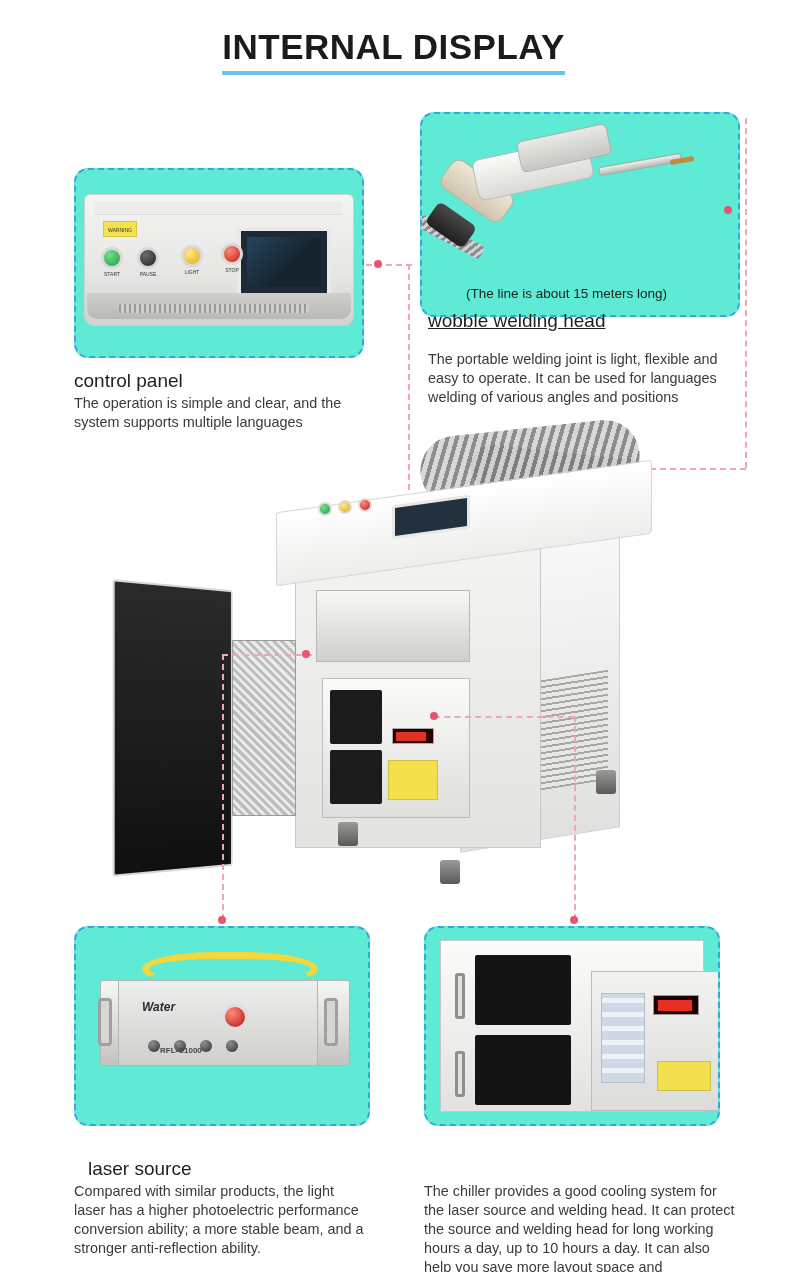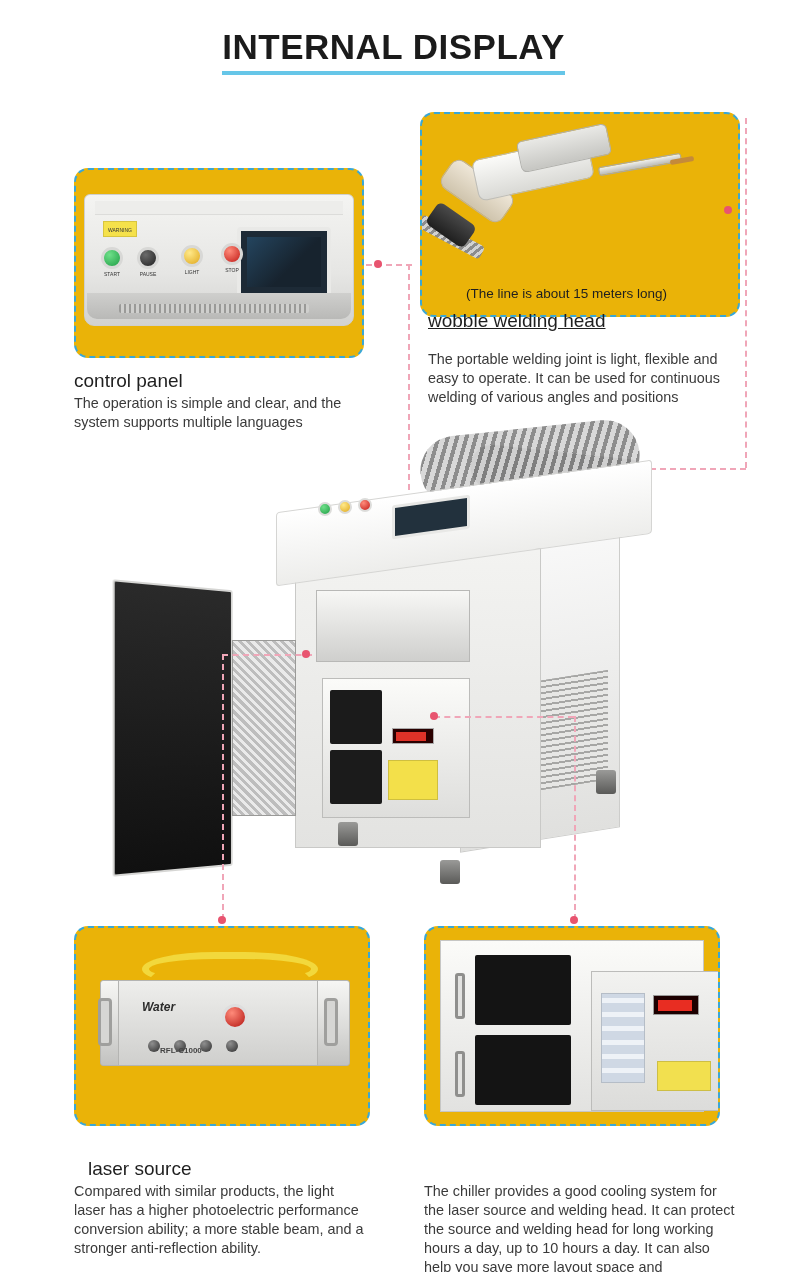--- a/index.html
+++ b/index.html
@@ -32,21 +32,21 @@
     padding-bottom: 4px;
     border-bottom: 4px solid #66c6e8;
     line-height: 1.1;
   }
 
   
   .photo-frame {
     position: absolute;
     border: 2px dashed #39a7d6;
     border-radius: 14px;
-    background: #eab308;
+    background: #5eead4;
     overflow: hidden;
   }
 
   
   .cap-title {
     position: absolute;
     font-size: 19px;
     color: #1f1f1f;
     font-weight: normal;
     line-height: 1.15;
@@ -420,21 +420,21 @@
       <div class="wh-grip"></div>
       <div class="wh-body"></div>
       <div class="wh-top"></div>
       <div class="wh-nozzle"></div>
       <div class="wh-tip"></div>
     </div>
     <div class="wh-note">(The line is about 15 meters long)</div>
   </div>
 
   <div class="cap-title" style="left:428px; top:310px; width:320px;text-decoration:underline;">wobble welding head</div>
-  <div class="cap-body" style="left:428px; top:350px; width:312px;">The portable welding joint is light, flexible and easy to operate. It can be used for continuous welding of various angles and positions</div>
+  <div class="cap-body" style="left:428px; top:350px; width:312px;">The portable welding joint is light, flexible and easy to operate. It can be used for languages welding of various angles and positions</div>
 
   <div class="conn v" style="left:745px; top:118px; height:350px;"></div>
   <div class="conn" style="left:440px; top:468px; width:306px;"></div>
   <div class="dot" style="left:724px; top:206px;"></div>
 
   <div class="conn" style="left:366px; top:264px; width:46px;"></div>
   <div class="dot" style="left:374px; top:260px;"></div>
   <div class="conn v" style="left:408px; top:264px; height:226px;"></div>
 
   <div class="machine">

